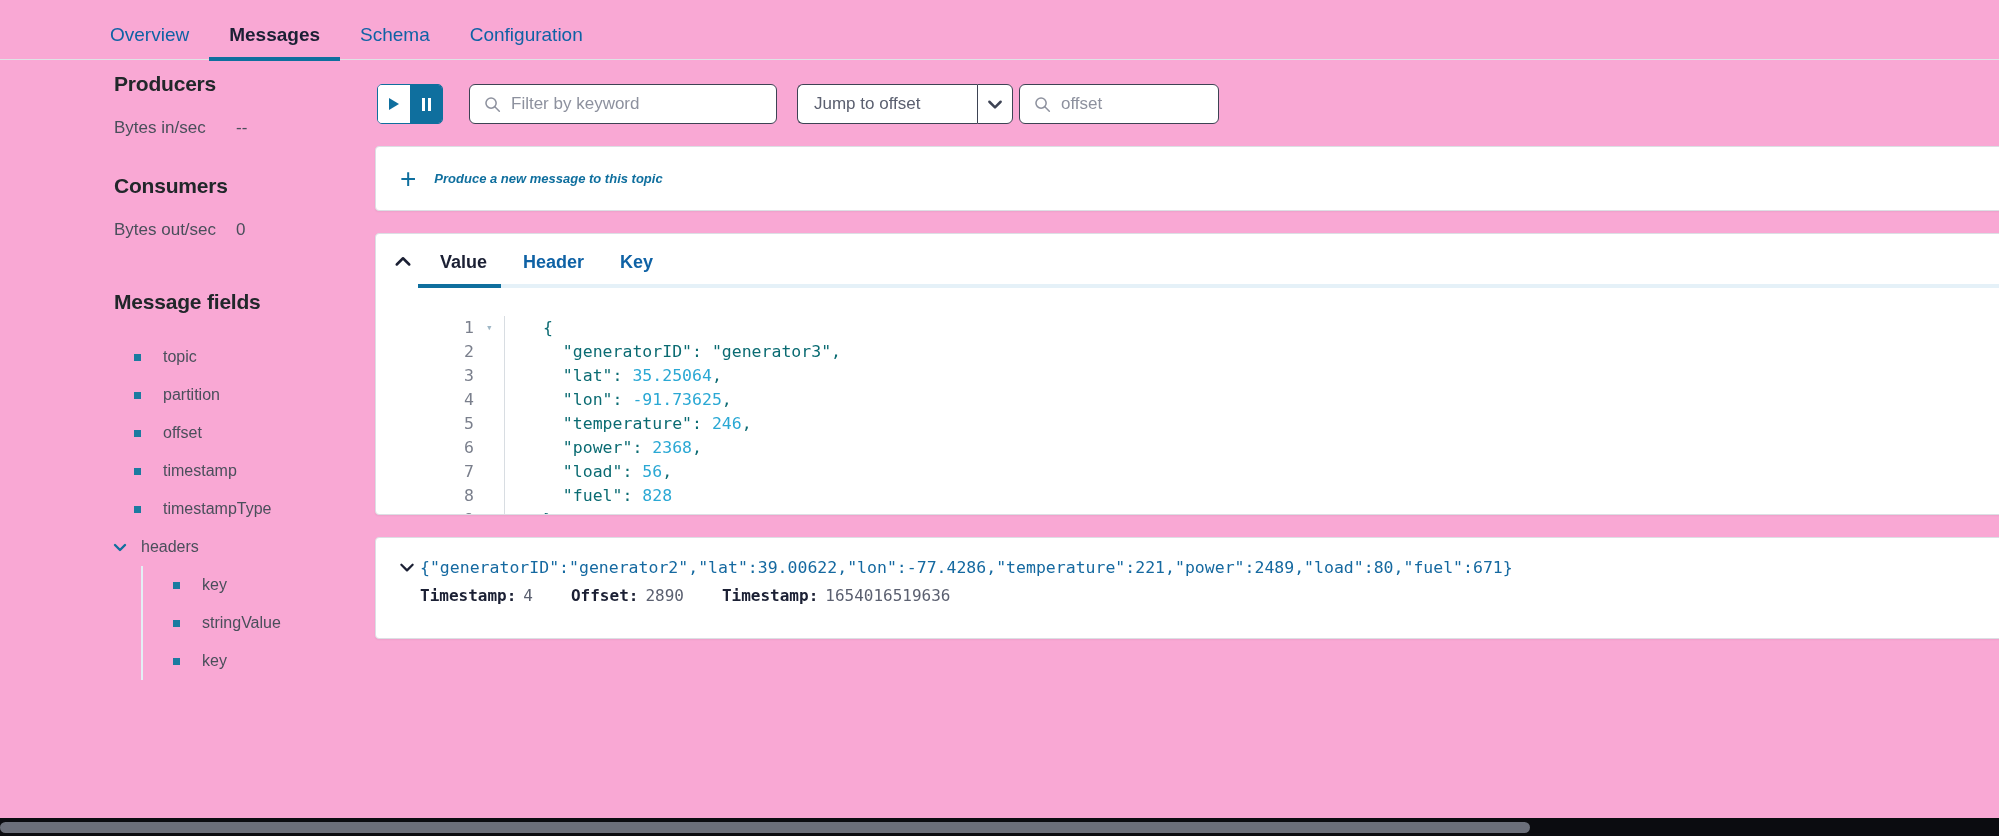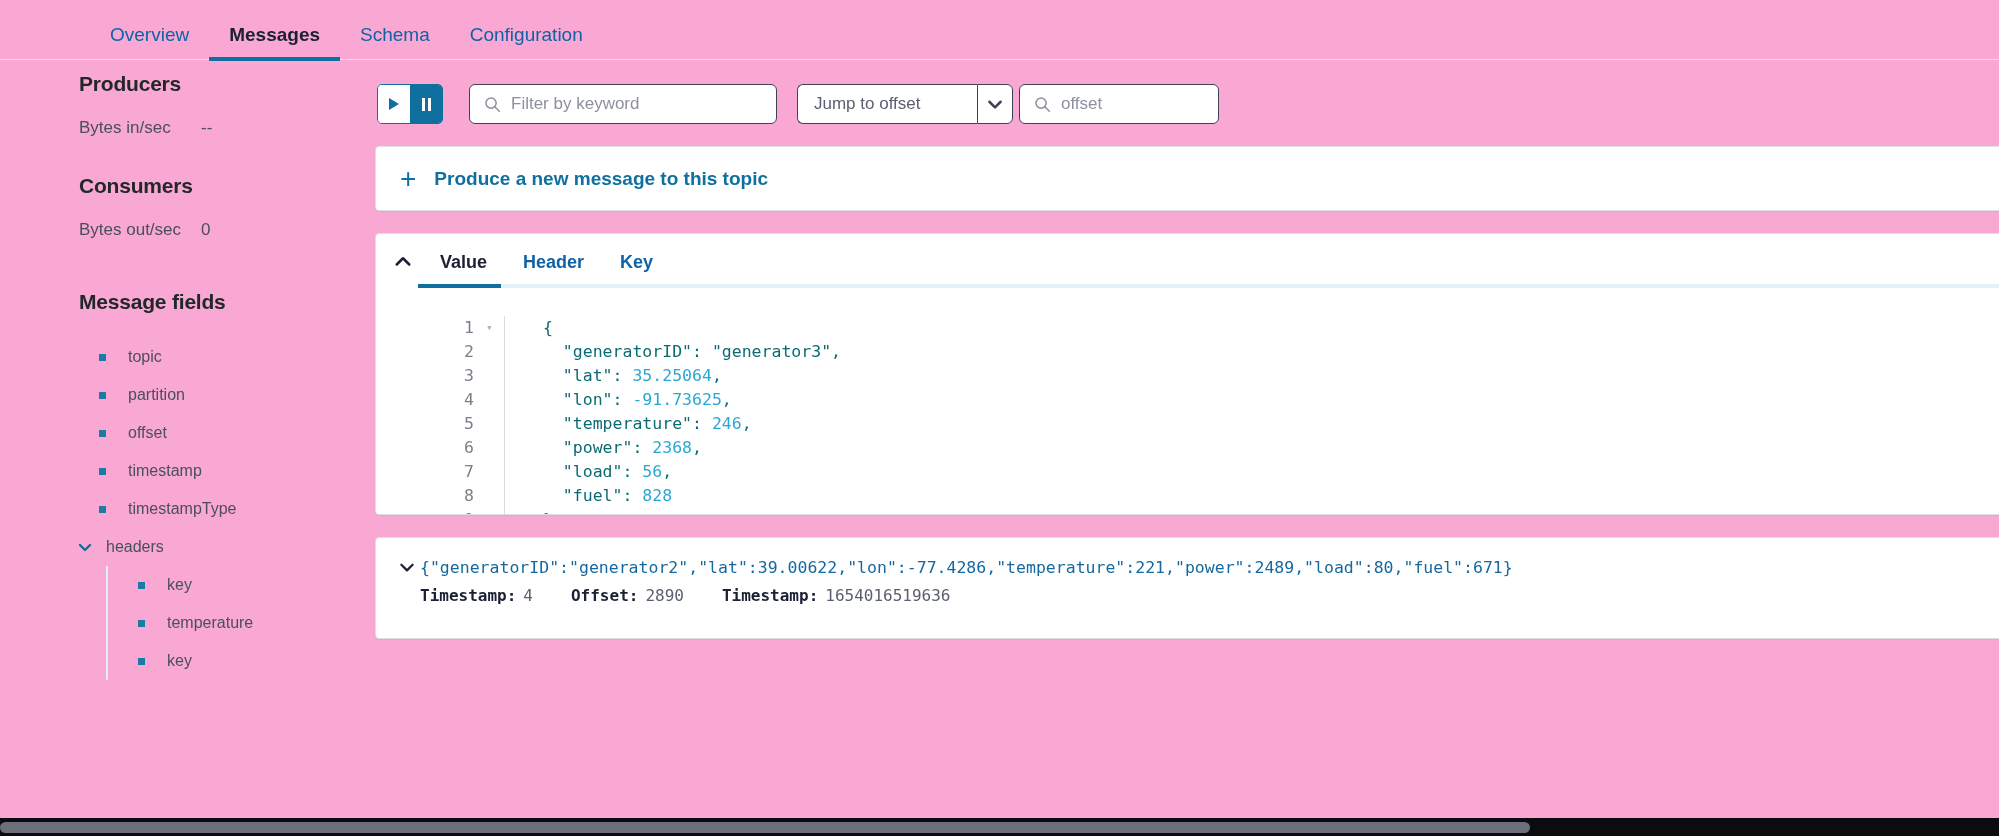--- a/index.html
+++ b/index.html
@@ -21,21 +21,21 @@
   .topnav-tab {
     font-size:19px; color:#0f62a5; padding:0 20px 16px 20px;
     cursor:pointer; white-space:nowrap; position:relative; line-height:1;
   }
   .topnav-tab.active { color:#1b2034; font-weight:bold; }
   .topnav-tab.active::after {
     content:""; position:absolute; left:0; right:0; bottom:-1px; height:4px; background:#0f6f9e;
   }
 
   
-  .sidebar { position:absolute; top:72px; left:13px; width:355px; height:764px; padding-left:66px; }
+  .sidebar { position:absolute; top:72px; left:0; width:355px; height:764px; padding-left:114px; }
   .side-h { font-size:21px; font-weight:bold; color:#21272a; margin:0 0 22px 0; letter-spacing:-0.2px;}
   .side-h.two { margin-top:36px; }
   .metric { display:flex; font-size:17px; color:#4a4f5b; margin-bottom:4px; }
   .metric-label { width:122px; }
   .metric-value { color:#4a4f5b; }
   .side-h.fields { margin-top:50px; margin-bottom:24px; }
   .field-list { list-style:none; margin:0; padding:0 0 0 20px; }
   .field-item {
     display:flex; align-items:center; height:38px; font-size:16px; color:#4a4f5b;
   }
@@ -102,21 +102,21 @@
   
   .card {
     border:1px solid #dcdfe4; border-radius:4px; background:#fff;
     box-shadow:0 1px 2px rgba(0,0,0,.05);
   }
   .produce {
     margin-top:22px; margin-right:10px; height:65px; display:flex; align-items:center; padding-left:24px;
     cursor:pointer;
   }
   .plus { font-size:28px; color:#0f6f9e; line-height:1; margin-right:18px; font-weight:300;}
-  .produce-label { font-size:19px; font-weight:bold; color:#0f6f9e; }
+  .produce-label { font-size:13px; font-weight:bold; color:#0f6f9e;font-style:italic; }
 
   
   .detail { margin-top:22px; margin-right:10px; height:282px; position:relative; overflow:hidden; }
   .detail-tabs { display:flex; align-items:center; height:56px; padding-left:16px; }
   .collapse-chev { width:22px; display:flex; align-items:center; justify-content:center; color:#1b2034; margin-right:8px; cursor:pointer;}
   .dtab { font-size:18px; color:#0f62a5; padding:0 18px; position:relative; cursor:pointer; font-weight:bold;}
   .dtab.active { color:#1b2034; }
   .tabrule { position:absolute; left:42px; right:48px; top:50px; height:4px; background:#e5f1f8; }
   .tabrule .on { position:absolute; left:0; width:83px; height:4px; background:#0f6f9e; }
 
@@ -219,21 +219,21 @@
         </span>
         <span>headers</span>
       </li>
       <div class="nested">
         <li class="field-item">
           <span class="field-bullet"></span>
           <span>key</span>
         </li>
         <li class="field-item">
           <span class="field-bullet"></span>
-          <span>temperature</span>
+          <span>stringValue</span>
         </li>
         <li class="field-item">
           <span class="field-bullet"></span>
           <span>key</span>
         </li>
       </div>
     </ul>
   </div>
 
   <div class="main">

